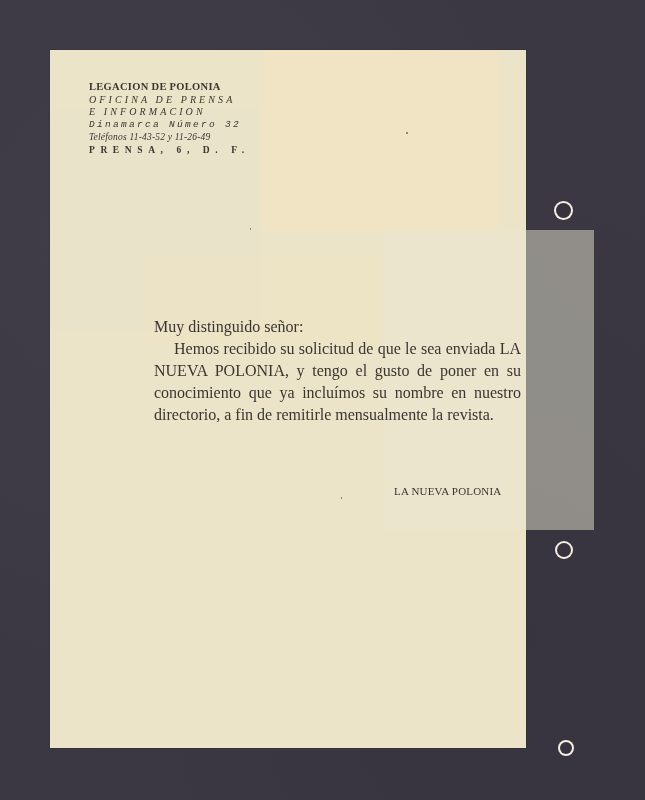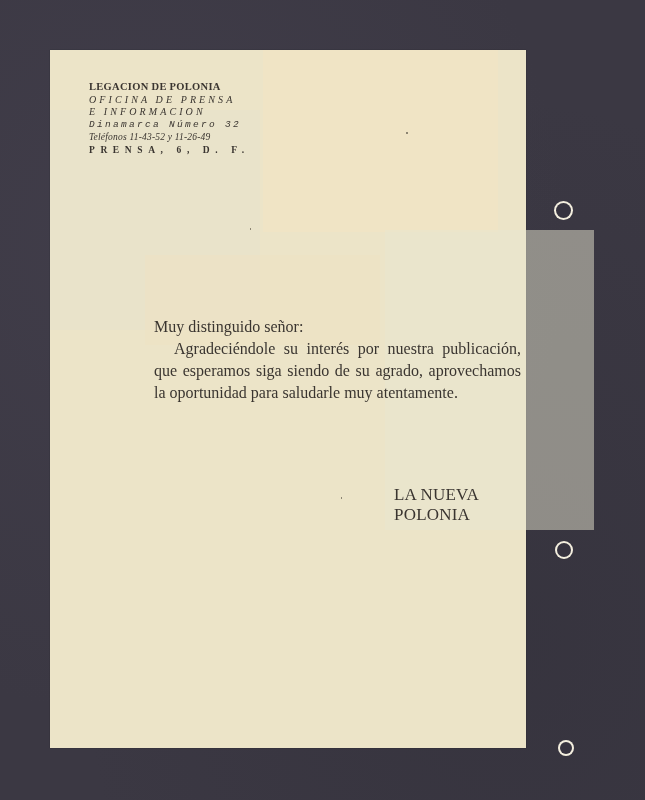--- a/index.html
+++ b/index.html
@@ -23,21 +23,21 @@
   .letterhead{position:absolute;left:39px;top:31px;color:#3a3530;line-height:12.5px;}
   .lh-org{font-weight:bold;font-size:10.5px;letter-spacing:0.3px;}
   .lh-italic{font-style:italic;font-size:10px;letter-spacing:3.1px;}
   .lh-addr{font-style:italic;font-size:9.5px;letter-spacing:2.3px;font-family:Liberation Mono, monospace;}
   .lh-tel{font-style:italic;font-size:9.5px;letter-spacing:0.2px;}
   .lh-city{font-weight:bold;font-size:9.5px;letter-spacing:5.6px;}
   .body-text{position:absolute;left:104px;top:266px;width:367px;color:#3a3530;font-size:16px;line-height:22px;text-align:justify;}
   .body-text p{margin:0;}
   .indent{text-indent:20px;}
   .salutation{margin-bottom:0;}
-  .signature{position:absolute;left:344px;top:435px;color:#3a3530;font-size:17px;letter-spacing:0.2px;}
+  .signature{position:absolute;left:344px;top:435px;color:#3a3530;font-size:11px;letter-spacing:0.2px;}
   .speck{position:absolute;width:2px;height:2px;background:#6d6656;border-radius:50%;}
 </style>
 </head>
 <body>
 
 <div class="bg-texture"></div>
 
 <div class="page">
   <div class="patch p3"></div>
   <div class="patch p1"></div>
@@ -56,17 +56,17 @@
     <div class="lh-org">LEGACION DE POLONIA</div>
     <div class="lh-italic">OFICINA DE PRENSA</div>
     <div class="lh-italic">E INFORMACION</div>
     <div class="lh-addr">Dinamarca Número 32</div>
     <div class="lh-tel">Teléfonos 11-43-52 y 11-26-49</div>
     <div class="lh-city">PRENSA, 6, D. F.</div>
   </div>
 
   <div class="body-text">
     <p class="salutation">Muy distinguido señor:</p>
-    <p class="indent">Agradeciéndole su interés por nuestra publicación, que esperamos siga siendo de su agrado, aprovechamos la oportunidad para saludarle muy atentamente.</p>
+    <p class="indent">Hemos recibido su solicitud de que le sea enviada LA NUEVA POLONIA, y tengo el gusto de poner en su conocimiento que ya incluímos su nombre en nuestro directorio, a fin de remitirle mensualmente la revista.</p>
   </div>
 
   <div class="signature">LA NUEVA POLONIA</div>
 </div>
 
 </body></html>

